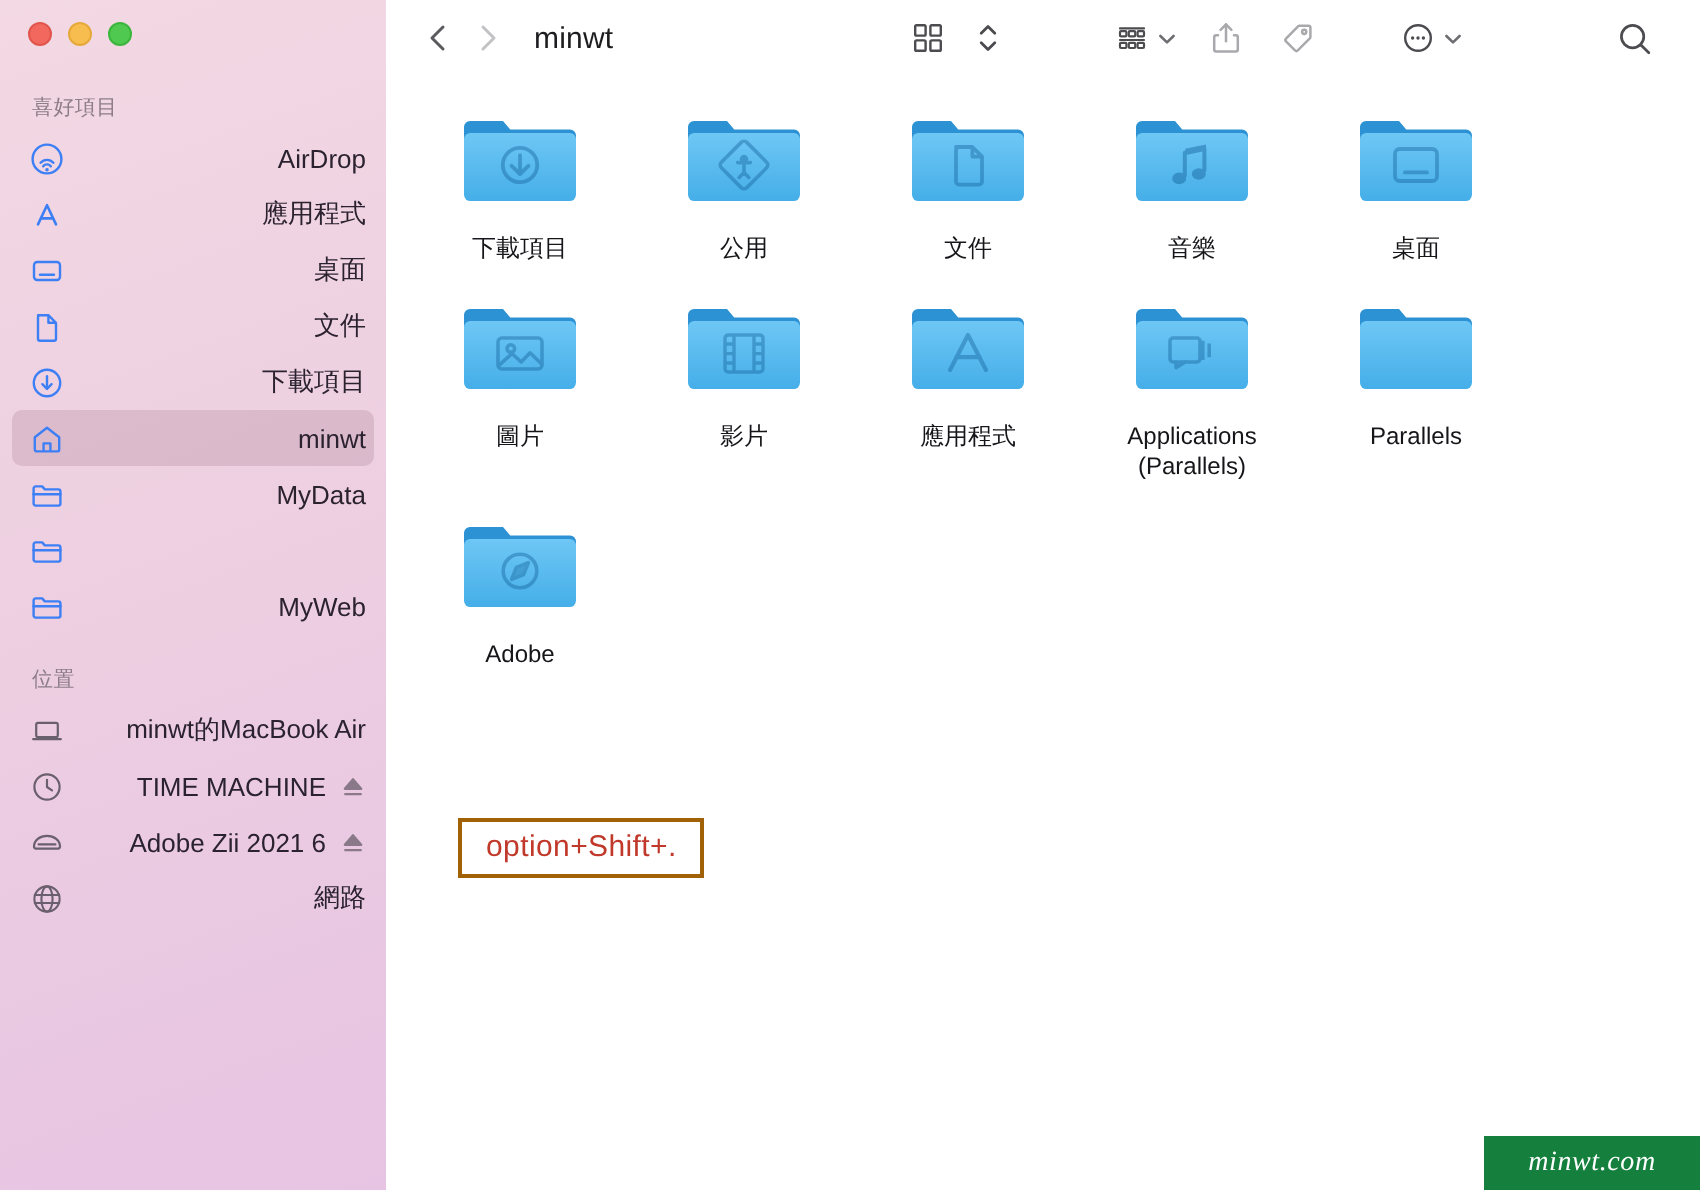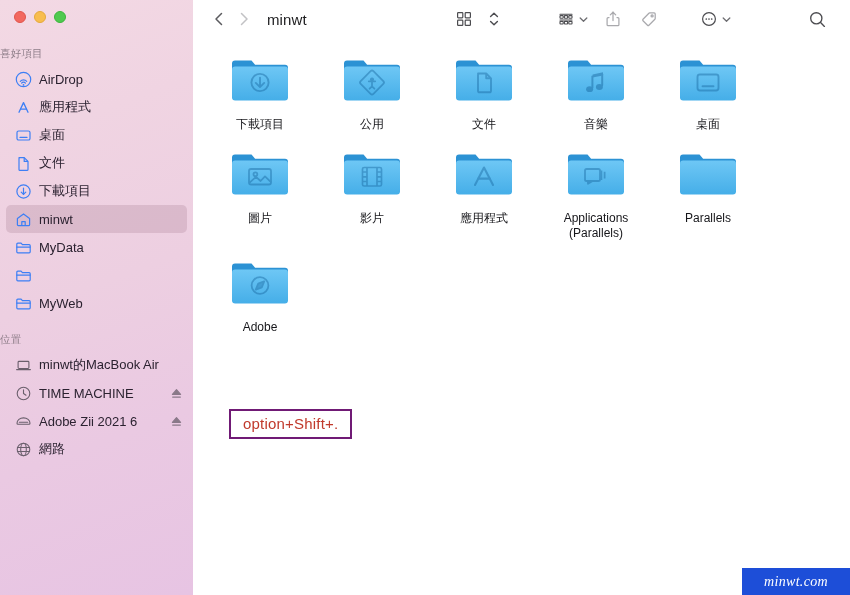--- a/index.html
+++ b/index.html
@@ -37,39 +37,40 @@
     width: 12px; height: 12px; border-radius: 50%;
     display: block;
   }
   .tl-close { background: #f2685f; border: 0.5px solid #e0554c; }
   .tl-min   { background: #f8bd4f; border: 0.5px solid #e5a93b; }
   .tl-max   { background: #4fc94f; border: 0.5px solid #3cb53c; }
 
   .side-header {
     font-size: 10.5px;
     color: #8d7d88;
-    padding: 0 0 4px 0;
+    padding: 0 0 4px 16px;
     letter-spacing: 0.2px;
     font-weight: 400;
   }
   .side-header.first { padding-top: 13px; }
   .side-header.spaced { padding-top: 16px; }
 
   .side-item {
     display: flex;
     align-items: center;
     height: 28px;
     margin: 0 6px;
     padding: 0 4px 0 9px;
     border-radius: 5px;
     font-size: 13px;
     color: #2b2230;
     gap: 7px;
     position: relative;
     white-space: nowrap;
+    text-align: right;
   }
   .side-item.selected {
     background: rgba(120, 70, 95, 0.16);
   }
   .side-icon {
     width: 17px; height: 17px;
     flex: 0 0 17px;
     display: flex; align-items: center; justify-content: center;
     color: #3d7ff5;
   }
@@ -161,37 +162,37 @@
     text-align: center;
     max-width: 104px;
     word-break: break-word;
   }
 
   
   #annotation {
     position: absolute;
     left: 36px;
     top: 409px;
-    border: 2px solid #701a75;
+    border: 2px solid #a16207;
     padding: 4px 12px 5px 12px;
     color: #c0392b;
     font-size: 15px;
     letter-spacing: 0.2px;
     background: transparent;
     line-height: 17px;
   }
 
   
   #watermark {
     position: absolute;
     right: 0px;
     bottom: 0px;
     width: 108px;
     height: 27px;
-    background: #1d4ed8;
+    background: #15803d;
     color: #ffffff;
     font-style: italic;
     font-size: 14px;
     display: flex;
     align-items: center;
     justify-content: center;
     letter-spacing: 0.3px;
     font-family: "Liberation Serif", "DejaVu Serif", serif;
     margin-left: 37px;
   }

